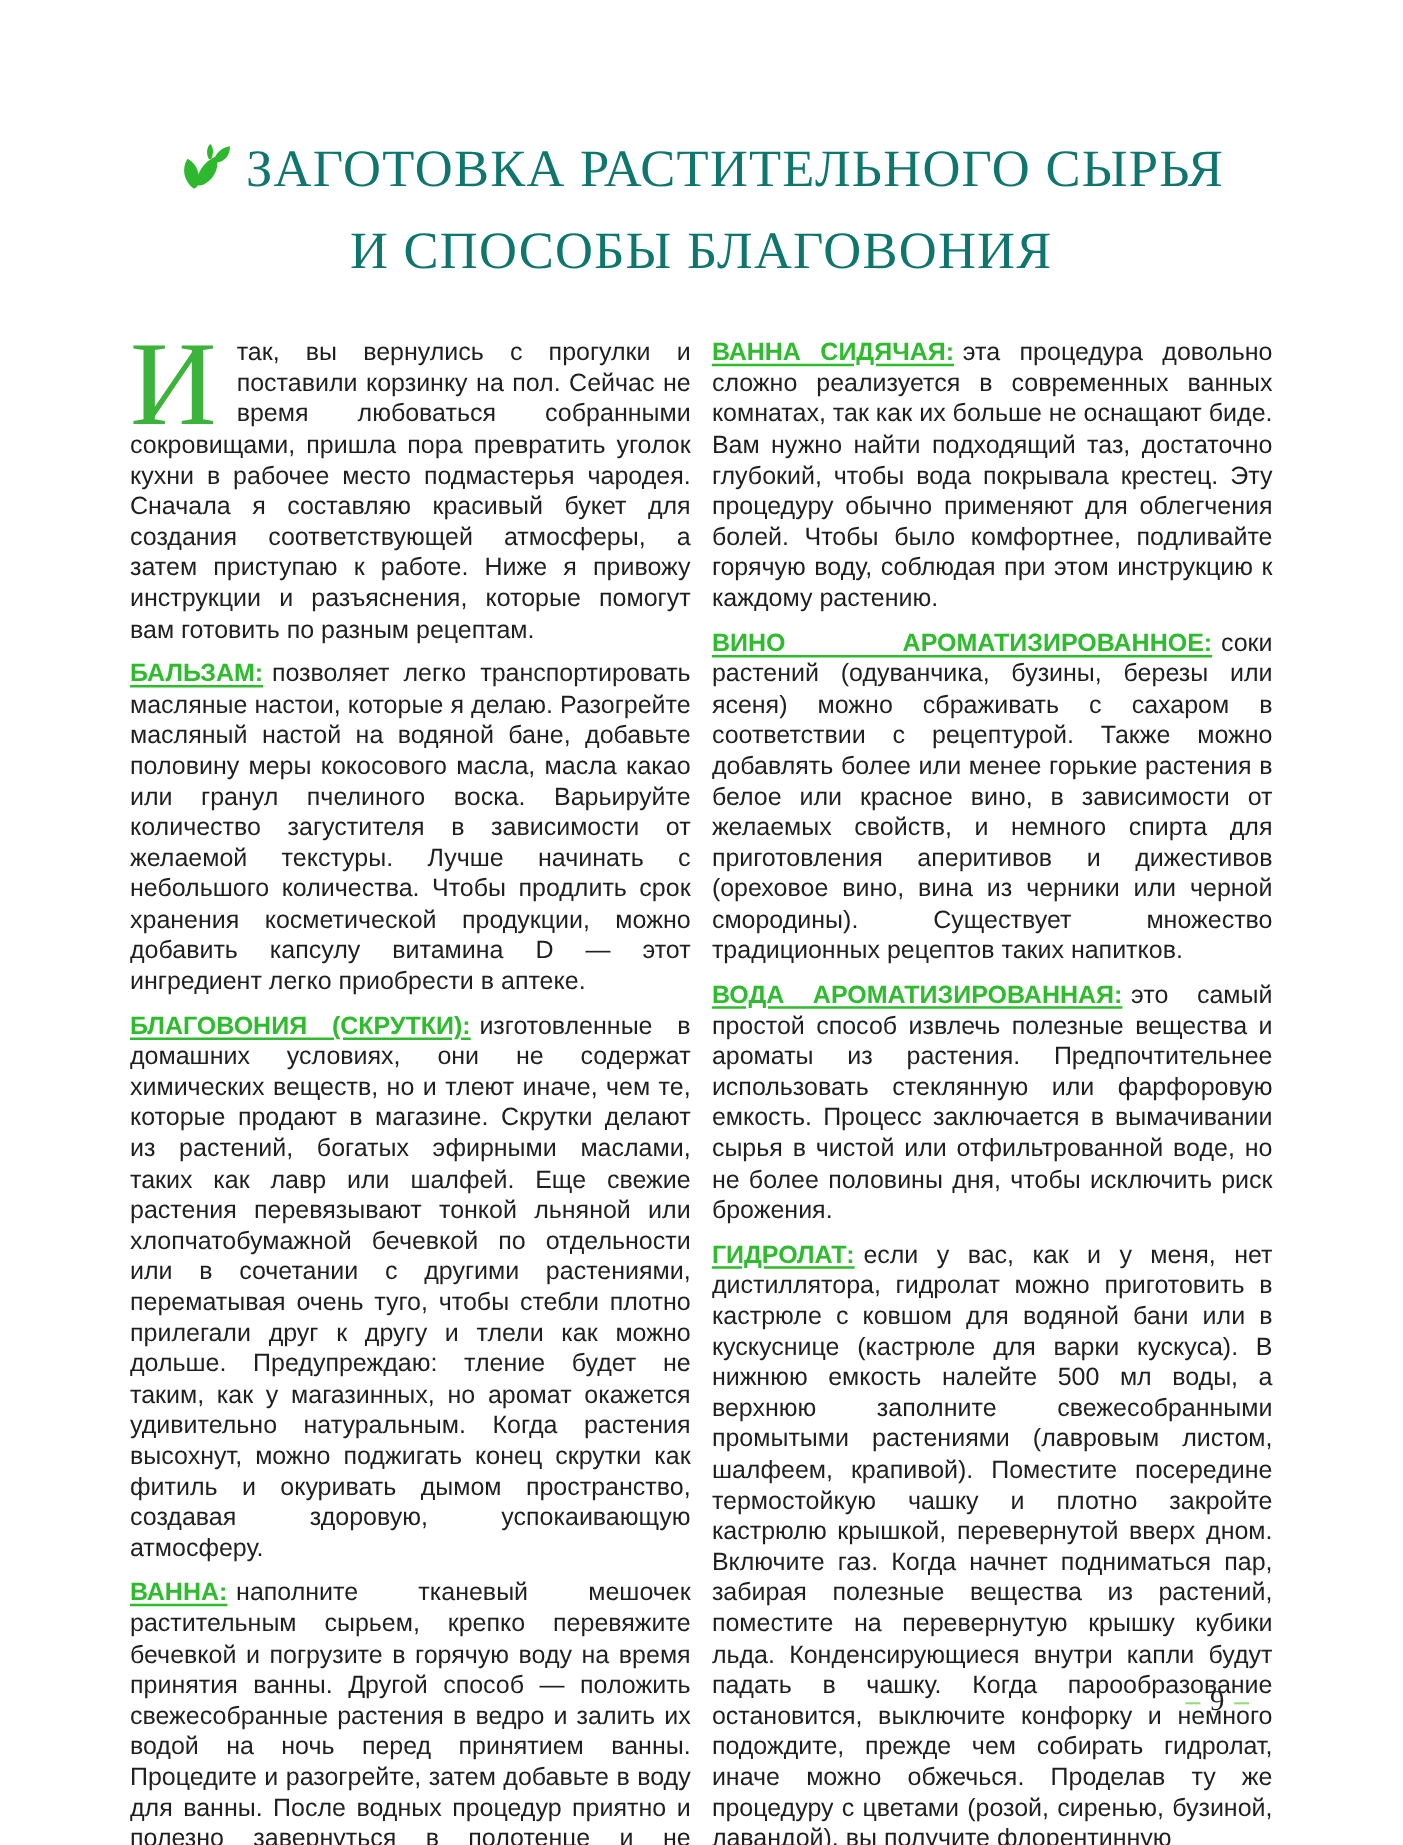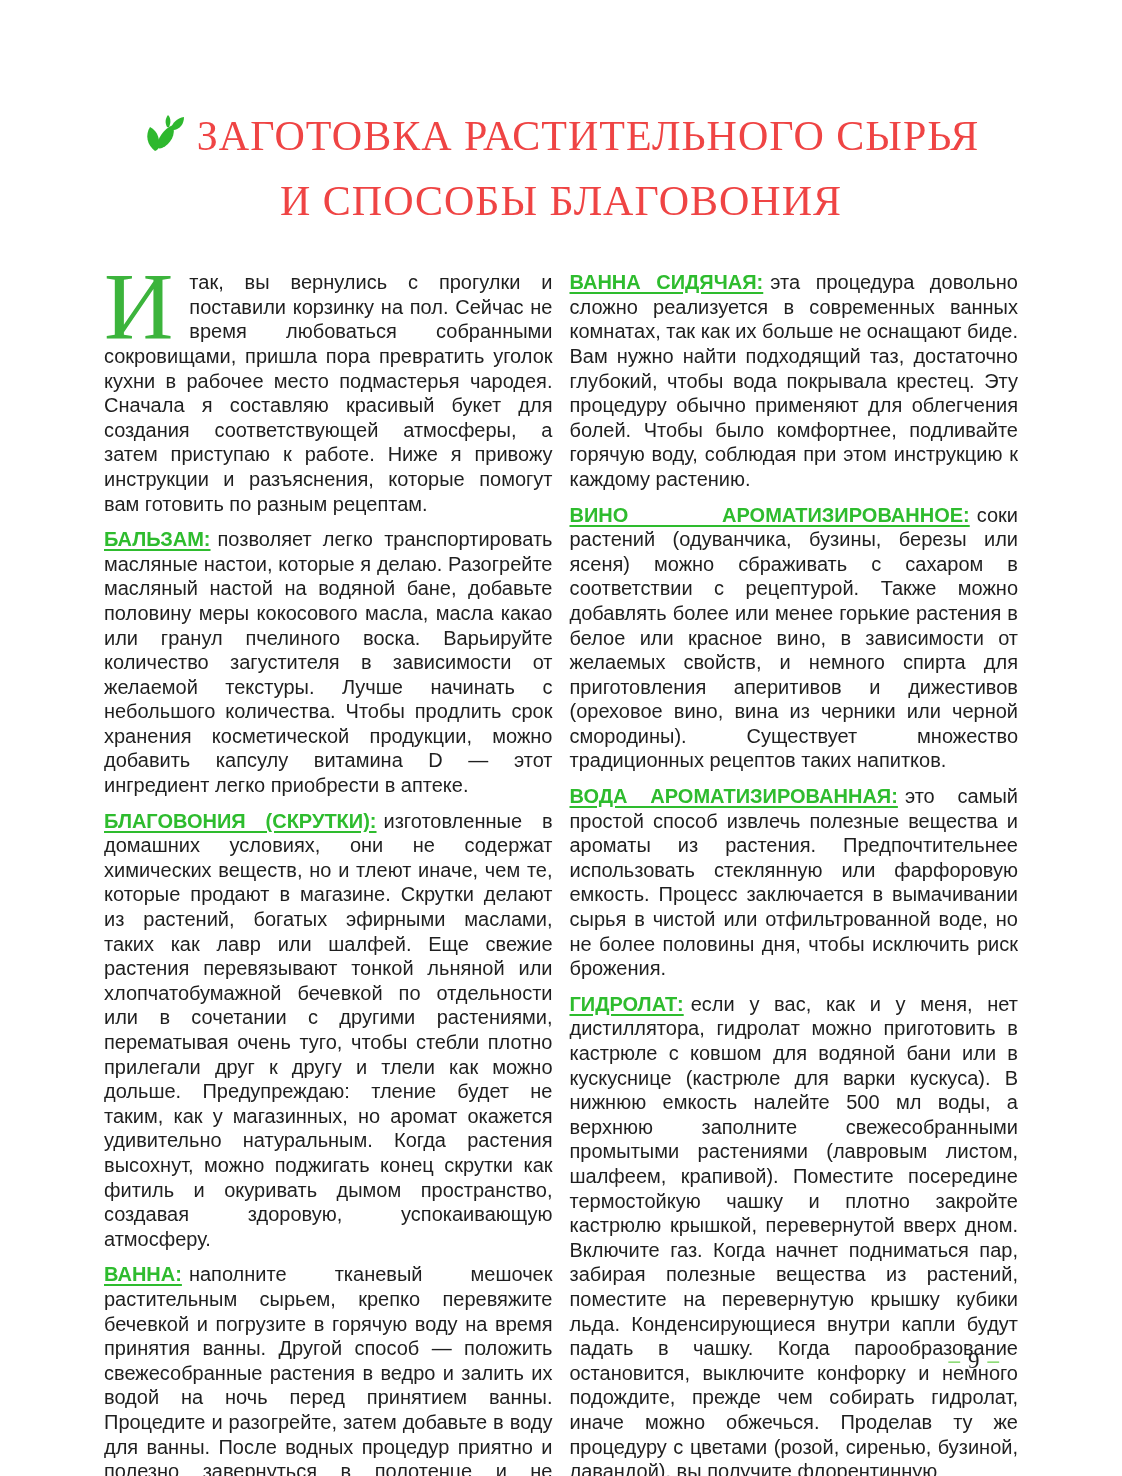--- a/index.html
+++ b/index.html
@@ -11,21 +11,21 @@
     background: #ffffff;
     overflow: hidden;
     font-family: "Liberation Sans", sans-serif;
     color: #1f1f1f;
   }
   
   .title-block {
     padding-top: 104px;
     text-align: center;
     font-family: "Liberation Serif", serif;
-    color: #ef4444;
+    color: #0f766e;
     font-size: 42px;
     letter-spacing: 1px;
     line-height: 1.55;
     font-weight: 400;
   }
   .title-line1 {
     display: flex;
     align-items: center;
     justify-content: center;
     gap: 12px;

